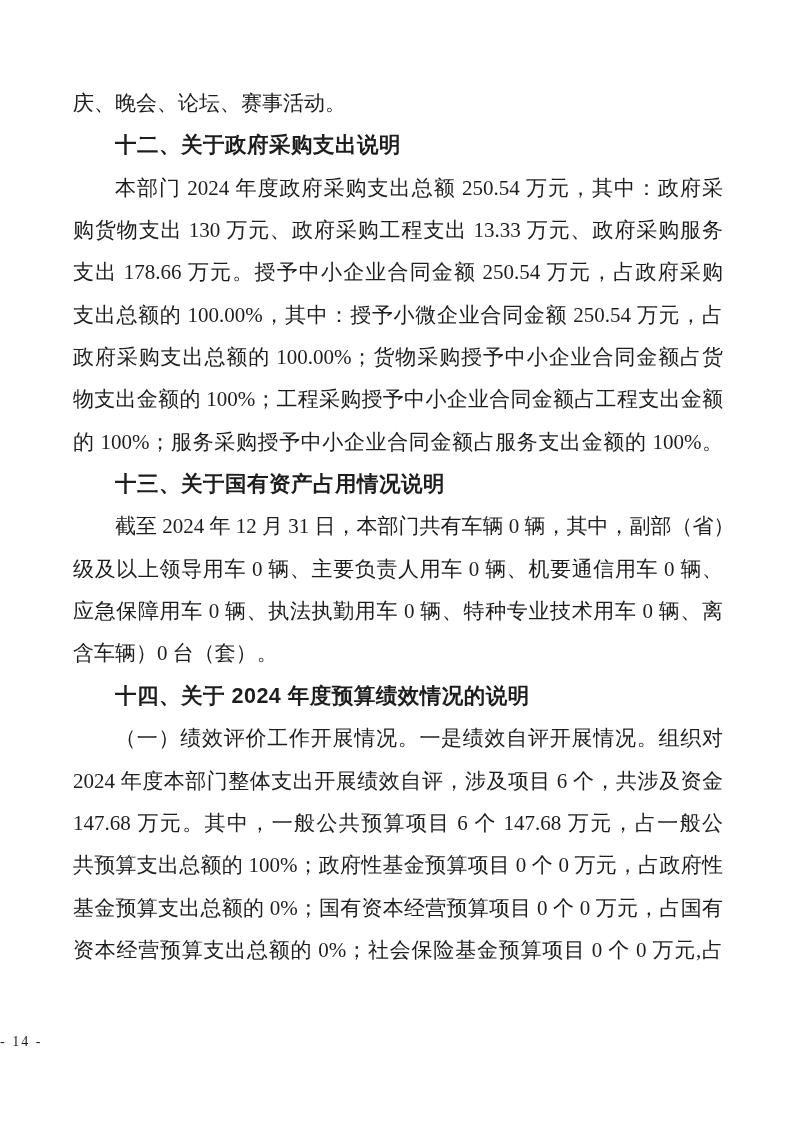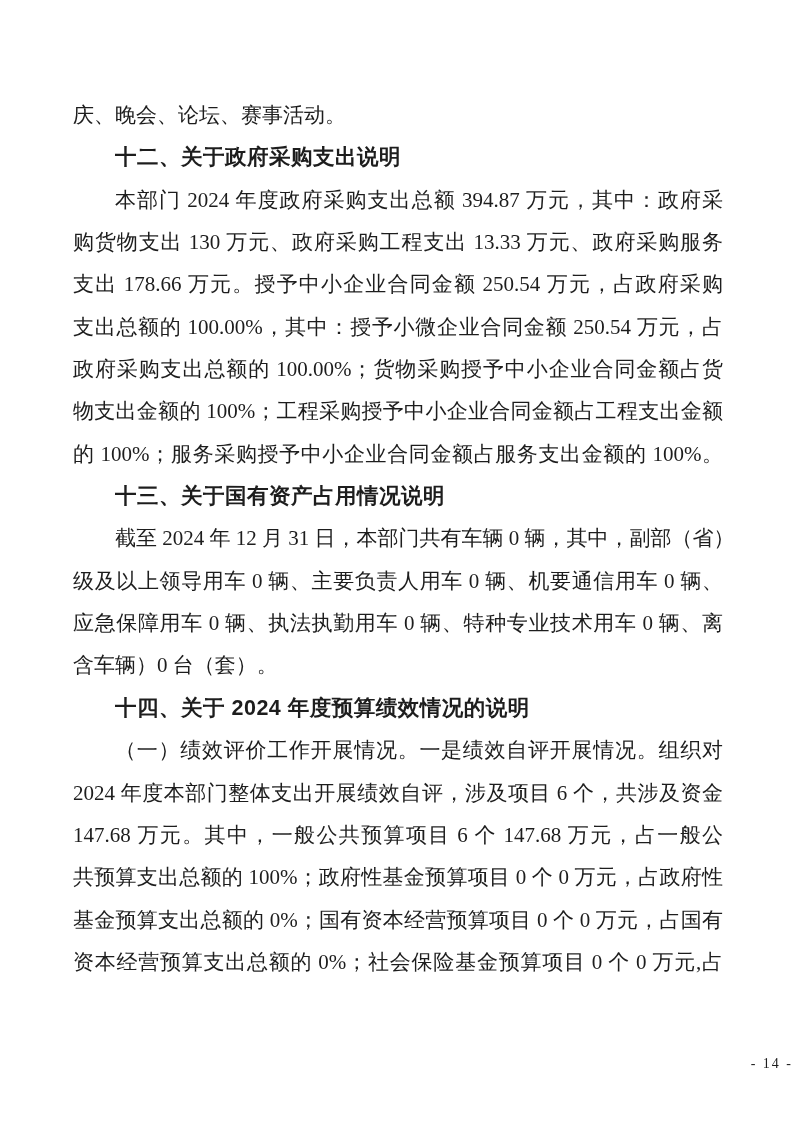--- a/index.html
+++ b/index.html
@@ -14,21 +14,21 @@
     margin: 0 auto;
     background: #ffffff;
     overflow: hidden;
     font-family: "Liberation Serif", "DejaVu Serif", serif;
     color: #1d1d1d;
   }
   .content {
     position: absolute;
     left: 73px;
     right: 70px;
-    top: 94px;
+    top: 82px;
   }
   .line {
     font-size: 21px;
     height: 42.35px;
     line-height: 42.35px;
     text-align: justify;
     text-align-last: justify;
     overflow: hidden;
     white-space: nowrap;
   }
@@ -49,35 +49,34 @@
   }
   .bold-lead {
     font-family: "Liberation Sans", "DejaVu Sans", sans-serif;
     font-weight: normal;
   }
   .footer {
     position: absolute;
     left: 0;
     right: 0;
     top: 1034px;
-    text-align: right;
+    text-align: left;
     font-size: 14px;
     color: #1d1d1d;
     letter-spacing: 2px;
-    margin-top: 22px;
   }
 </style>
 </head>
 <body>
 
 <div class="page">
   <div class="content" id="document-lines">
       <div class="line plain">庆、晚会、论坛、赛事活动。</div>
       <div class="line heading indent">十二、关于政府采购支出说明</div>
-      <div class="line indent">本部门 2024 年度政府采购支出总额 394.87 万元，其中：政府采</div>
+      <div class="line indent">本部门 2024 年度政府采购支出总额 250.54 万元，其中：政府采</div>
       <div class="line">购货物支出 130 万元、政府采购工程支出 13.33 万元、政府采购服务</div>
       <div class="line">支出 178.66 万元。授予中小企业合同金额 250.54 万元，占政府采购</div>
       <div class="line">支出总额的 100.00%，其中：授予小微企业合同金额 250.54 万元，占</div>
       <div class="line">政府采购支出总额的 100.00%；货物采购授予中小企业合同金额占货</div>
       <div class="line">物支出金额的 100%；工程采购授予中小企业合同金额占工程支出金额</div>
       <div class="line">的 100%；服务采购授予中小企业合同金额占服务支出金额的 100%。</div>
       <div class="line heading indent">十三、关于国有资产占用情况说明</div>
       <div class="line indent">截至 2024 年 12 月 31 日，本部门共有车辆 0 辆，其中，副部（省）</div>
       <div class="line">级及以上领导用车 0 辆、主要负责人用车 0 辆、机要通信用车 0 辆、</div>
       <div class="line">应急保障用车 0 辆、执法执勤用车 0 辆、特种专业技术用车 0 辆、离</div>

